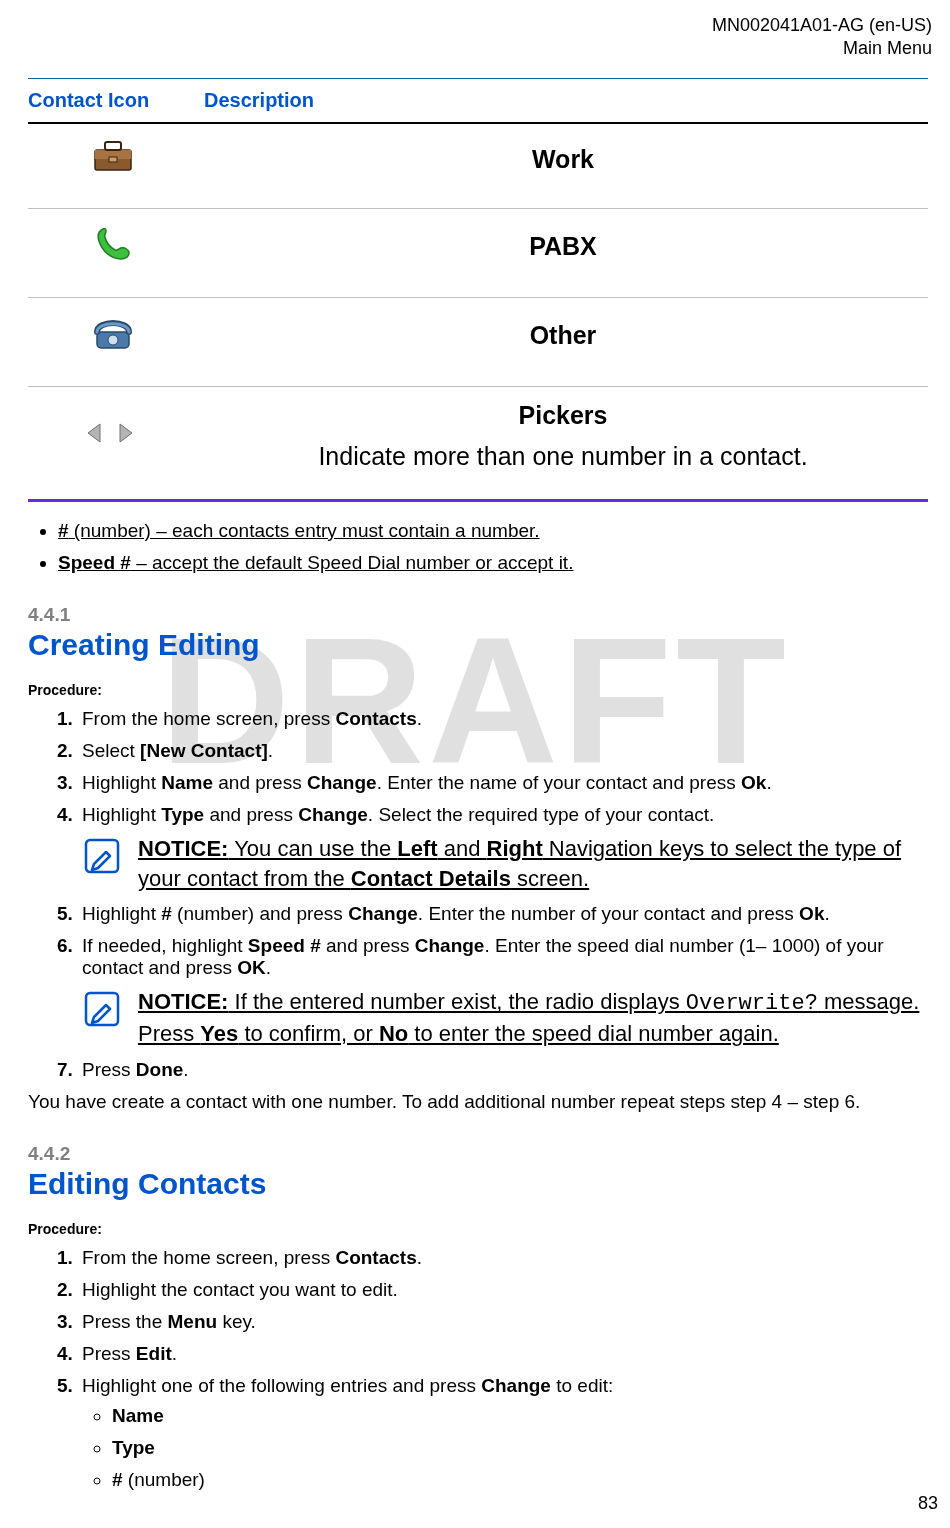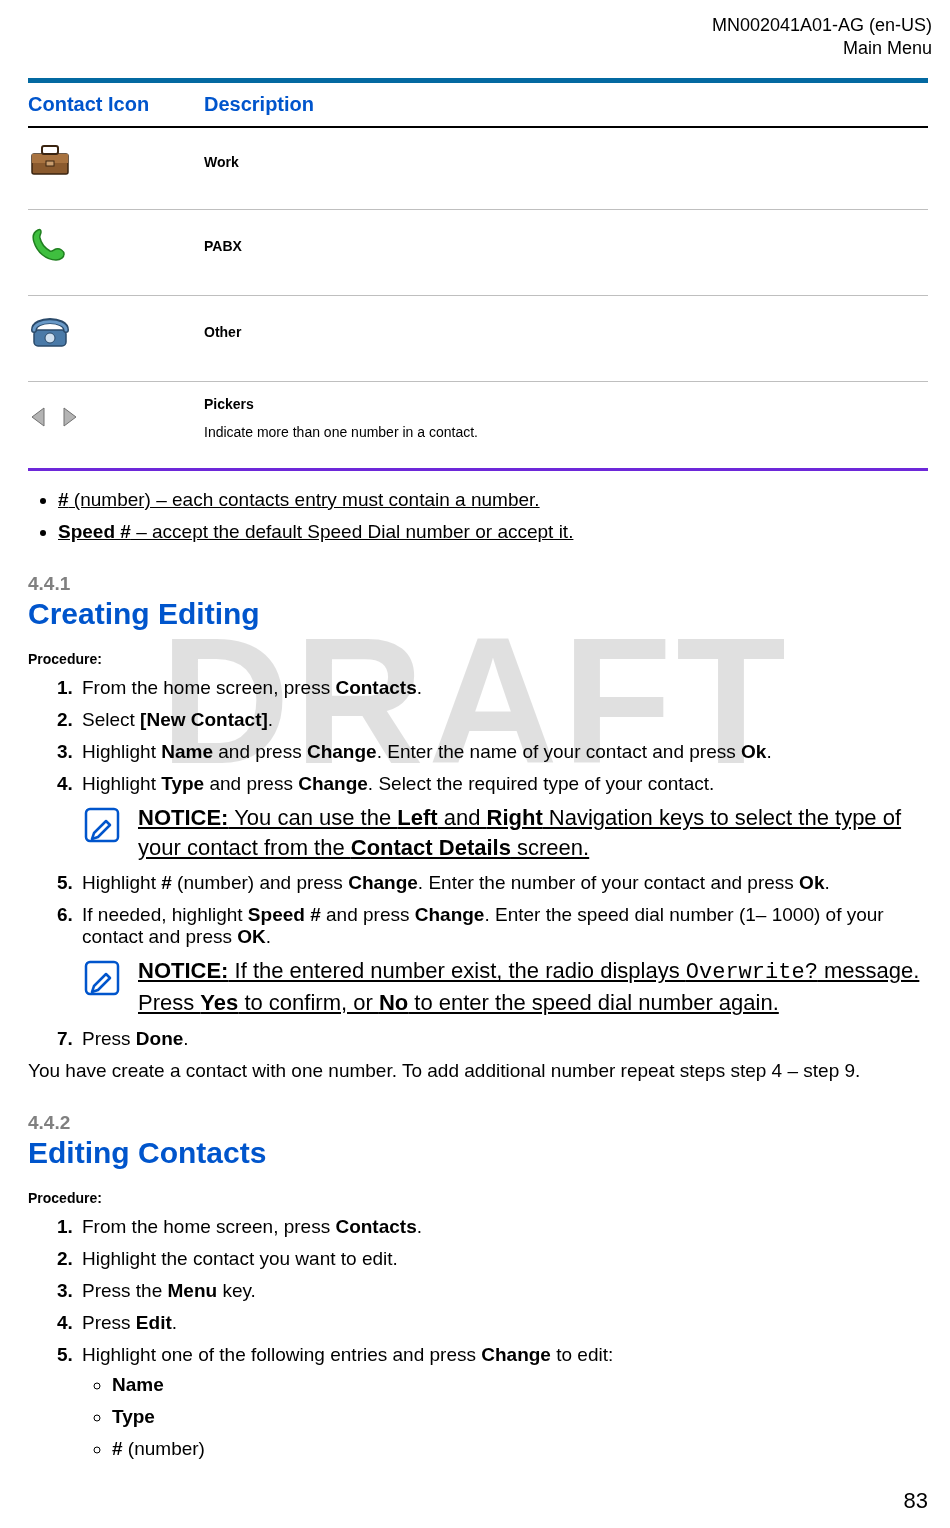--- a/index.html
+++ b/index.html
@@ -38,52 +38,53 @@
     top: 14px;
     right: 18px;
     text-align: right;
     font-size: 18px;
     line-height: 1.3;
     z-index: 1;
   }
   .footer-page {
     position: absolute;
     bottom: 14px;
-    right: 22px;
-    font-size: 22px;
+    right: 12px;
+    font-size: 18px;
     z-index: 1;
   }
 
   .content {
     position: relative;
     padding: 78px 22px 0 28px;
     z-index: 1;
   }
 
   
   .tbl {
     width: 900px;
     border-collapse: collapse;
   }
-  .tbl thead tr { border-top: 5px solid #0369a1; }
+  .tbl thead tr { border-top: 1px solid #0369a1; }
   .tbl thead th {
     text-align: left;
     font-size: 20px;
     font-weight: 700;
     color: #0055cc;
     padding: 10px 6px 10px 0;
     border-bottom: 2px solid #000;
   }
   .tbl th.col-icon { width: 170px; }
   .tbl tbody tr { border-bottom: 1px solid #bfbfbf; }
   .tbl tbody tr:last-child { border-bottom: 3px solid #6d28d9; }
   .tbl td {
     padding: 14px 6px 28px 0;
     vertical-align: middle;
-    font-size: 14px;
+    font-size: 25px;
+    text-align: center;
   }
   .tbl td.icon-cell { vertical-align: middle; }
   .row-title { font-weight: 700; }
   .row-desc  { font-weight: 400; display: block; margin-top: 12px; }
   .icon-work {
     display:inline-block;
     position: relative;
   }
   .icon-work svg { width: 44px; height: 36px; }
   .icon-pabx svg { width: 40px; height: 40px; }
@@ -289,21 +290,21 @@
             <b>NOTICE:</b><span> If the entered number exist, the radio displays </span><span class="mono">Overwrite?</span><span> message. Press </span><b>Yes</b><span> to confirm, or </span><b>No</b><span> to enter the speed dial number again.</span>
           </div>
         </div>
       </li>
       <li>
         <span>Press </span><b>Done</b><span>.</span>
       </li>
     </ol>
 
     <p class="para">
-      <span>You have create a contact with one number. To add additional number repeat steps </span><span class="link">step 4</span><span> – </span><span class="link">step 9</span><span>.</span>
+      <span>You have create a contact with one number. To add additional number repeat steps </span><span class="link">step 4</span><span> – </span><span class="link">step 6</span><span>.</span>
     </p>
 
     <div class="sec-num">4.4.2</div>
     <div class="sec-title">Editing Contacts</div>
 
     <div class="proc-label">Procedure:</div>
 
     <ol class="steps">
       <li>
         <span>From the home screen, press </span><b>Contacts</b><span>.</span>

